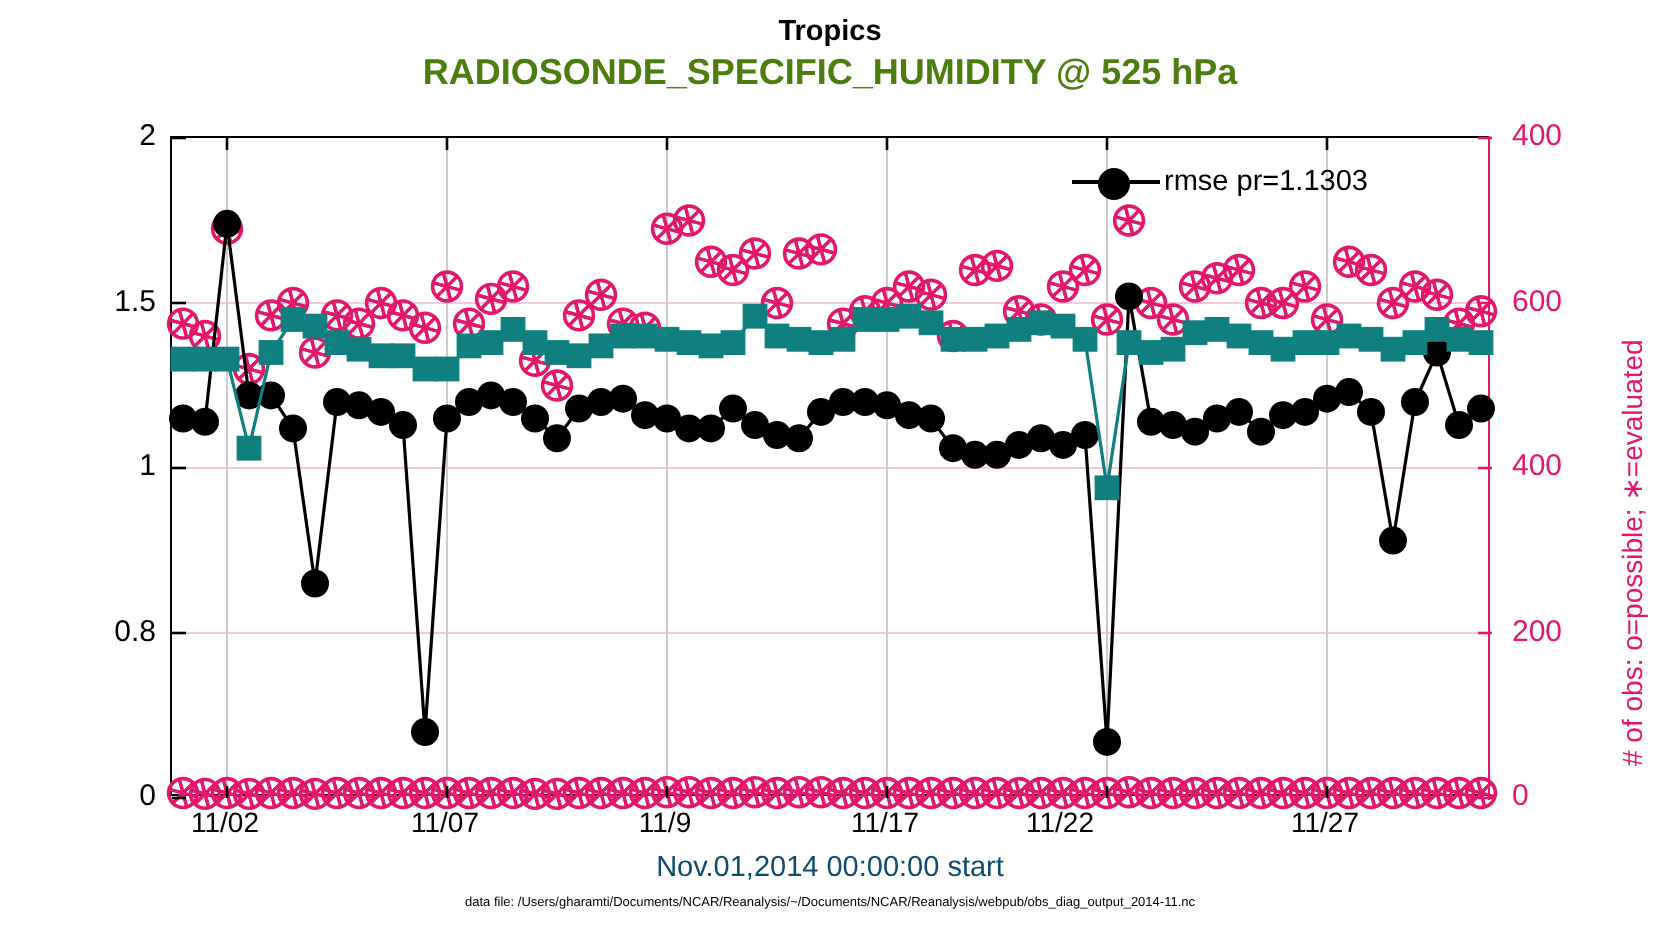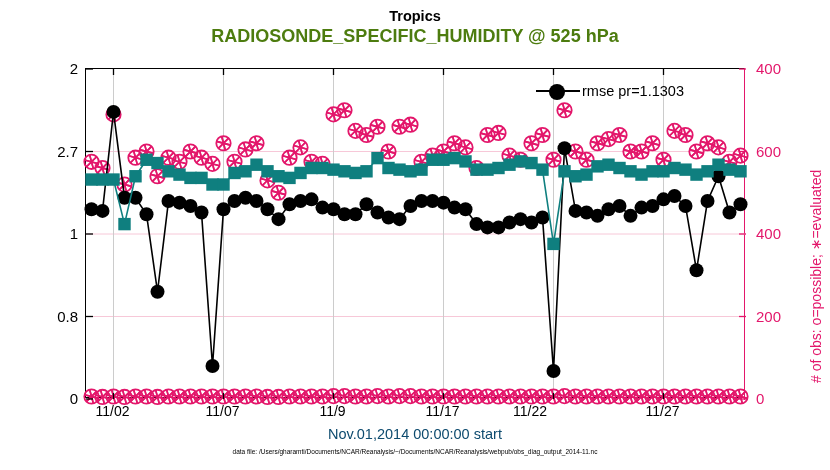--- a/index.html
+++ b/index.html
@@ -171,21 +171,21 @@
     <div class="title-line1">Tropics</div>
     <div class="title-line2">RADIOSONDE_SPECIFIC_HUMIDITY @ 525 hPa</div>
   </div>
 
   <div class="ylabel-right"># of obs: o=possible; ∗=evaluated</div>
 
   <div id="ytick-left-holder">
       <div class="ytick-left" style="top: 398px;">0</div>
       <div class="ytick-left" style="top: 315.5px;">0.8</div>
       <div class="ytick-left" style="top: 233px;">1</div>
-      <div class="ytick-left" style="top: 150.5px;">2.7</div>
+      <div class="ytick-left" style="top: 150.5px;">1.5</div>
       <div class="ytick-left" style="top: 68px;">2</div>
     </div>
   <div id="ytick-right-holder">
       <div class="ytick-right" style="top: 398px;">0</div>
       <div class="ytick-right" style="top: 315.5px;">200</div>
       <div class="ytick-right" style="top: 233px;">400</div>
       <div class="ytick-right" style="top: 150.5px;">600</div>
       <div class="ytick-right" style="top: 68px;">400</div>
     </div>
   <div id="xtick-holder">

